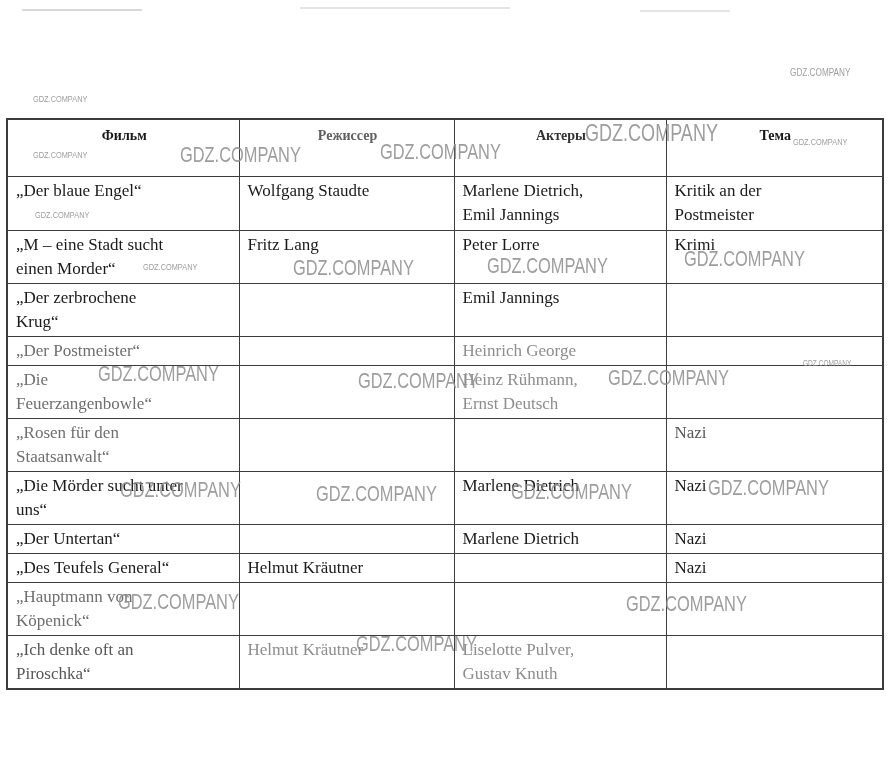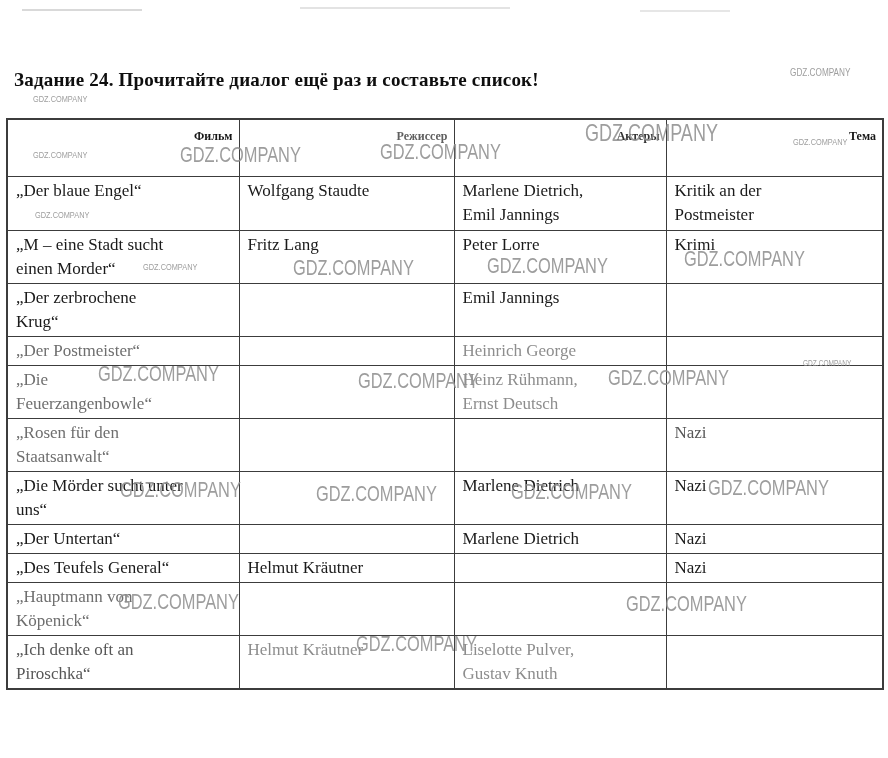--- a/index.html
+++ b/index.html
@@ -17,21 +17,21 @@
   table.films{position:absolute;left:6px;top:118px;width:876px;border-collapse:collapse;
               table-layout:fixed;font-size:17px;}
   table.films col.c1{width:232px;}
   table.films col.c2{width:215px;}
   table.films col.c3{width:212px;}
   table.films col.c4{width:217px;}
   table.films th, table.films td{border:1px solid #3c3c3c;vertical-align:top;
               padding:2px 6px 2px 8px;line-height:24px;white-space:pre-line;
               overflow:hidden;}
   table.films{border:2px solid #3c3c3c;}
-  tr.hrow th{height:50px;font-size:12px;font-weight:bold;text-align:right;
+  tr.hrow th{height:50px;font-size:14px;font-weight:bold;text-align:center;
              padding-top:4px;color:#171717;border-bottom:1px dashed #5a5a5a;}
   tr.hrow th.hdir{color:#5f5f5f;}
   tr.hrow th.hact{color:#333;}
   
   tr.h53 td{height:49px;}
   tr.h52 td{height:48px;}
   tr.h51 td{height:47px;}
   tr.h27 td{height:23px;}
   tr.h26 td{height:22px;}
   tr.dash td{border-top:1px dashed #6a6a6a;}
@@ -47,21 +47,20 @@
       transform:scale(0.82,1.08);transform-origin:left top;}
 </style>
 </head>
 <body>
 
 <div class="page">
   <div class="artifact art1"></div>
   <div class="artifact art2"></div>
   <div class="artifact art3"></div>
 
-  <div class="title">Задание 24. Прочитайте диалог ещё раз и составьте список!</div>
 
   <table class="films">
     <colgroup>
         <col class="c1">
         <col class="c2">
         <col class="c3">
         <col class="c4">
       </colgroup>
     <thead>
       <tr class="hrow">

